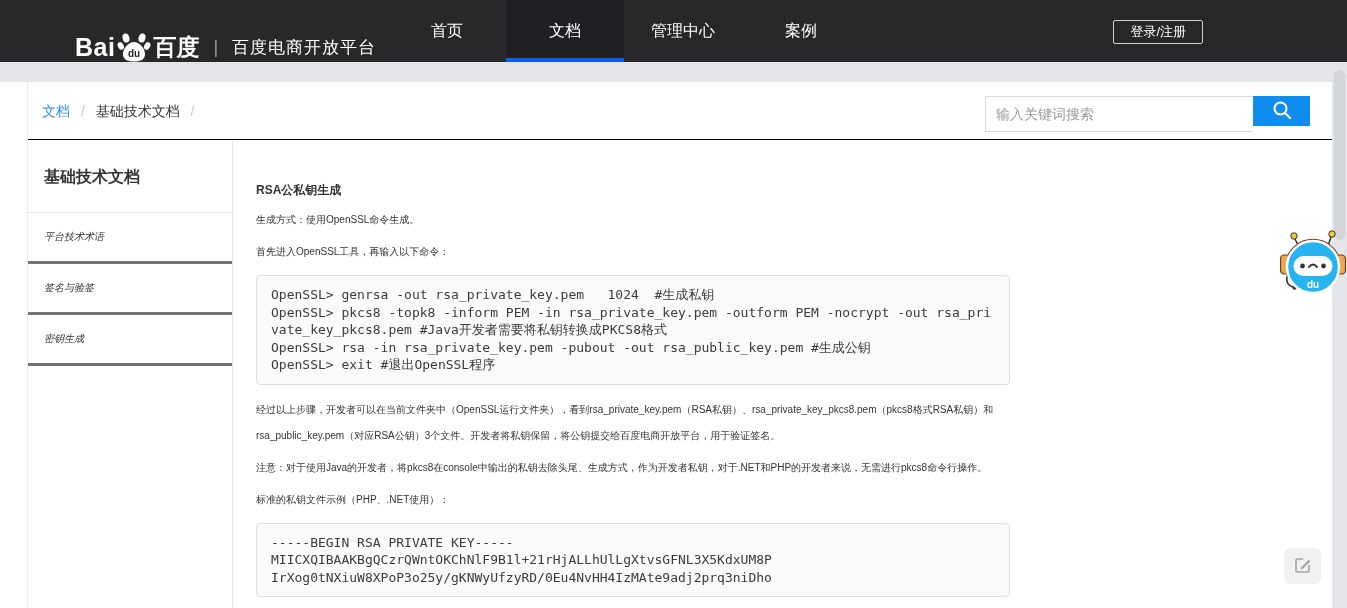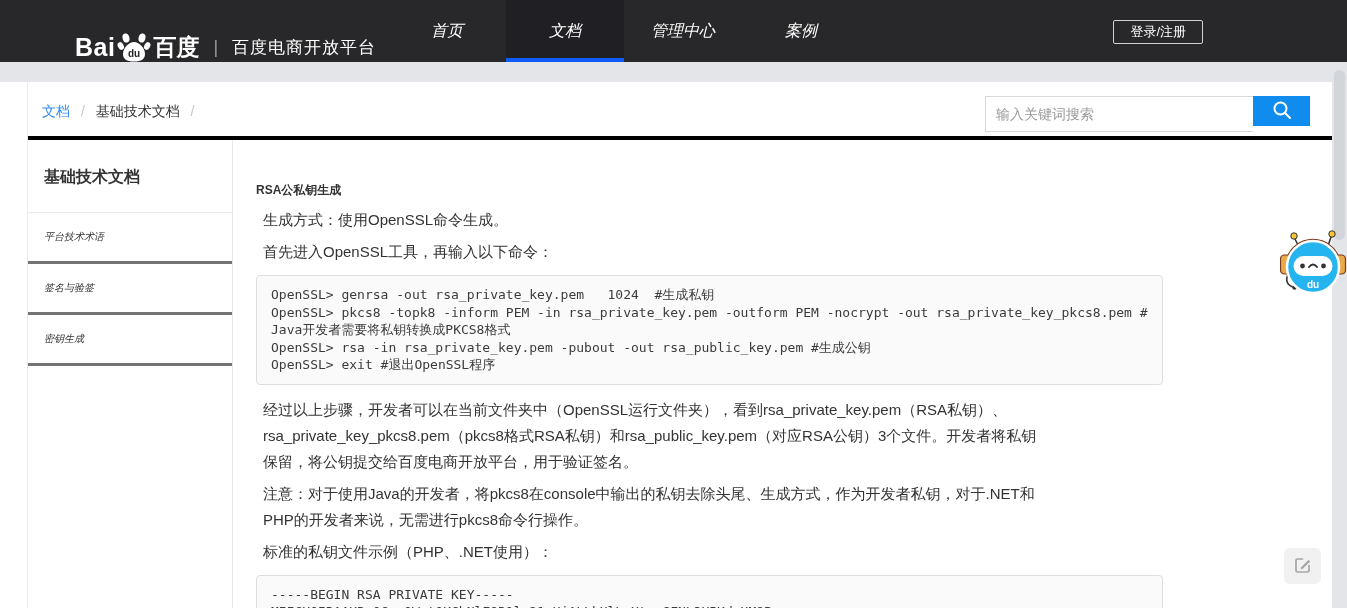--- a/index.html
+++ b/index.html
@@ -7,58 +7,58 @@
     font-family:"Liberation Sans","DejaVu Sans",sans-serif; color:#333; }
 
   
   .navbar { position:absolute; left:0; top:0; width:1347px; height:62px; background:#28282a; }
   .logo-group { position:absolute; left:75px; top:16px; height:62px; display:flex; align-items:center; cursor:pointer; }
   .logo-bai { color:#fff; font-size:25px; font-weight:bold; letter-spacing:.5px; }
   .paw { position:relative; width:34px; height:34px; margin:0 2px; }
   .logo-cn { color:#fff; font-size:23px; font-weight:bold;text-align:center; }
   .logo-divider { color:#9a9a9a; margin:0 14px; font-size:18px; font-weight:200; }
   .logo-subtitle { color:#fff; font-size:17px; letter-spacing:1px; }
-  .nav-group { position:absolute; left:388px; top:0; height:80px; display:flex;font-style:italic; }
+  .nav-group { position:absolute; left:388px; top:0; height:80px; display:flex; }
   .nav-item { width:118px; height:62px; line-height:62px; text-align:center; color:#fff;
     font-size:16px; cursor:pointer; position:relative; }
   .nav-item.active { background:#1f1f24; }
   .nav-item.active::after { content:""; position:absolute; left:0; bottom:0; width:100%; height:4px; background:#0e5cf5; }
   .login-btn { position:absolute; right:144px; top:20px; height:24px; padding:0 16px; line-height:22px;
     border:1px solid #cfcfcf; border-radius:2px; color:#fff; font-size:13px; cursor:pointer; background:transparent; }
 
   
   .gray-band { position:absolute; left:0; top:62px; width:1347px; height:20px; background:#e3e5e9; }
   .scroll-strip { position:absolute; right:0; top:62px; width:15px; height:546px; background:#e3e5e9; cursor:pointer; }
   .scroll-thumb { position:absolute; left:2px; top:8px; width:11px; height:170px; background:#d2d5da; border-radius:6px; }
 
   
   .container { position:absolute; left:27px; top:82px; width:1305px; background:#fff;
     border-left:1px solid #ececec; }
-  .crumb-row { position:relative; height:58px; border-bottom:4px solid #000000; }
+  .crumb-row { position:relative; height:58px; border-bottom:1px solid #000000; }
   .breadcrumb { position:absolute; left:14px; top:21px; font-size:14px; }
   .crumb-link { color:#2d8cf0; cursor:pointer; }
   .crumb-sep { color:#c8c8c8; margin:0 7px; }
   .crumb-cur { color:#333; cursor:pointer; }
   .search-box { position:absolute; right:22px; top:14px; height:30px; display:flex; }
   .search-input { width:268px; height:36px; border:1px solid #d9d9d9; border-right:none; padding:0 10px;
     font-size:14px; color:#333; outline:none; font-family:inherit; }
   .search-input::placeholder { color:#9a9a9a; }
   .search-btn { width:57px; height:30px; background:#108cee; border:none; cursor:pointer;
     display:flex; align-items:center; justify-content:center; }
 
   
   .body-row { display:flex; min-height:468px; }
   .sidebar { width:205px; border-right:1px solid #e8e8e8; flex:none; }
   .sidebar-title { font-size:16px; font-weight:bold; color:#333; padding:27px 16px 24px 16px;
     border-bottom:1px solid #e8e8e8; }
   .sidebar-item { font-size:10px; color:#333; padding:17px 16px; border-bottom:3px solid #737373; cursor:pointer;font-style:italic; }
   .main { padding:42px 0 0 23px; width:806px; }
   .page-title { font-size:12px; font-weight:bold; color:#333; margin-bottom:8px; }
-  .para { font-size:15px; color:#333; line-height:26px; margin:6px 7px; width:782px; }
-  .code-block { width:907px; background:#fafafa; border:1px solid #dedede; border-radius:4px;
+  .para { font-size:10px; color:#333; line-height:26px; margin:6px 0; width:782px; }
+  .code-block { width:754px; background:#fafafa; border:1px solid #dedede; border-radius:4px;
     padding:10px 14px; margin:10px 0 12px 0; font-family:"DejaVu Sans Mono","Liberation Mono",monospace;
     font-size:13px; line-height:17.5px; color:#3b3b3b; white-space:pre-wrap; word-break:break-all; }
 
   
   .mascot { position:absolute; left:1280px; top:224px; width:66px; height:74px; cursor:pointer; }
   .edit-fab { position:absolute; left:1284px; top:548px; width:37px; height:36px; background:#f1f1f1;
     border:none; border-radius:6px; cursor:pointer; display:flex; align-items:center; justify-content:center; }
 </style>
 </head>
 <body>

